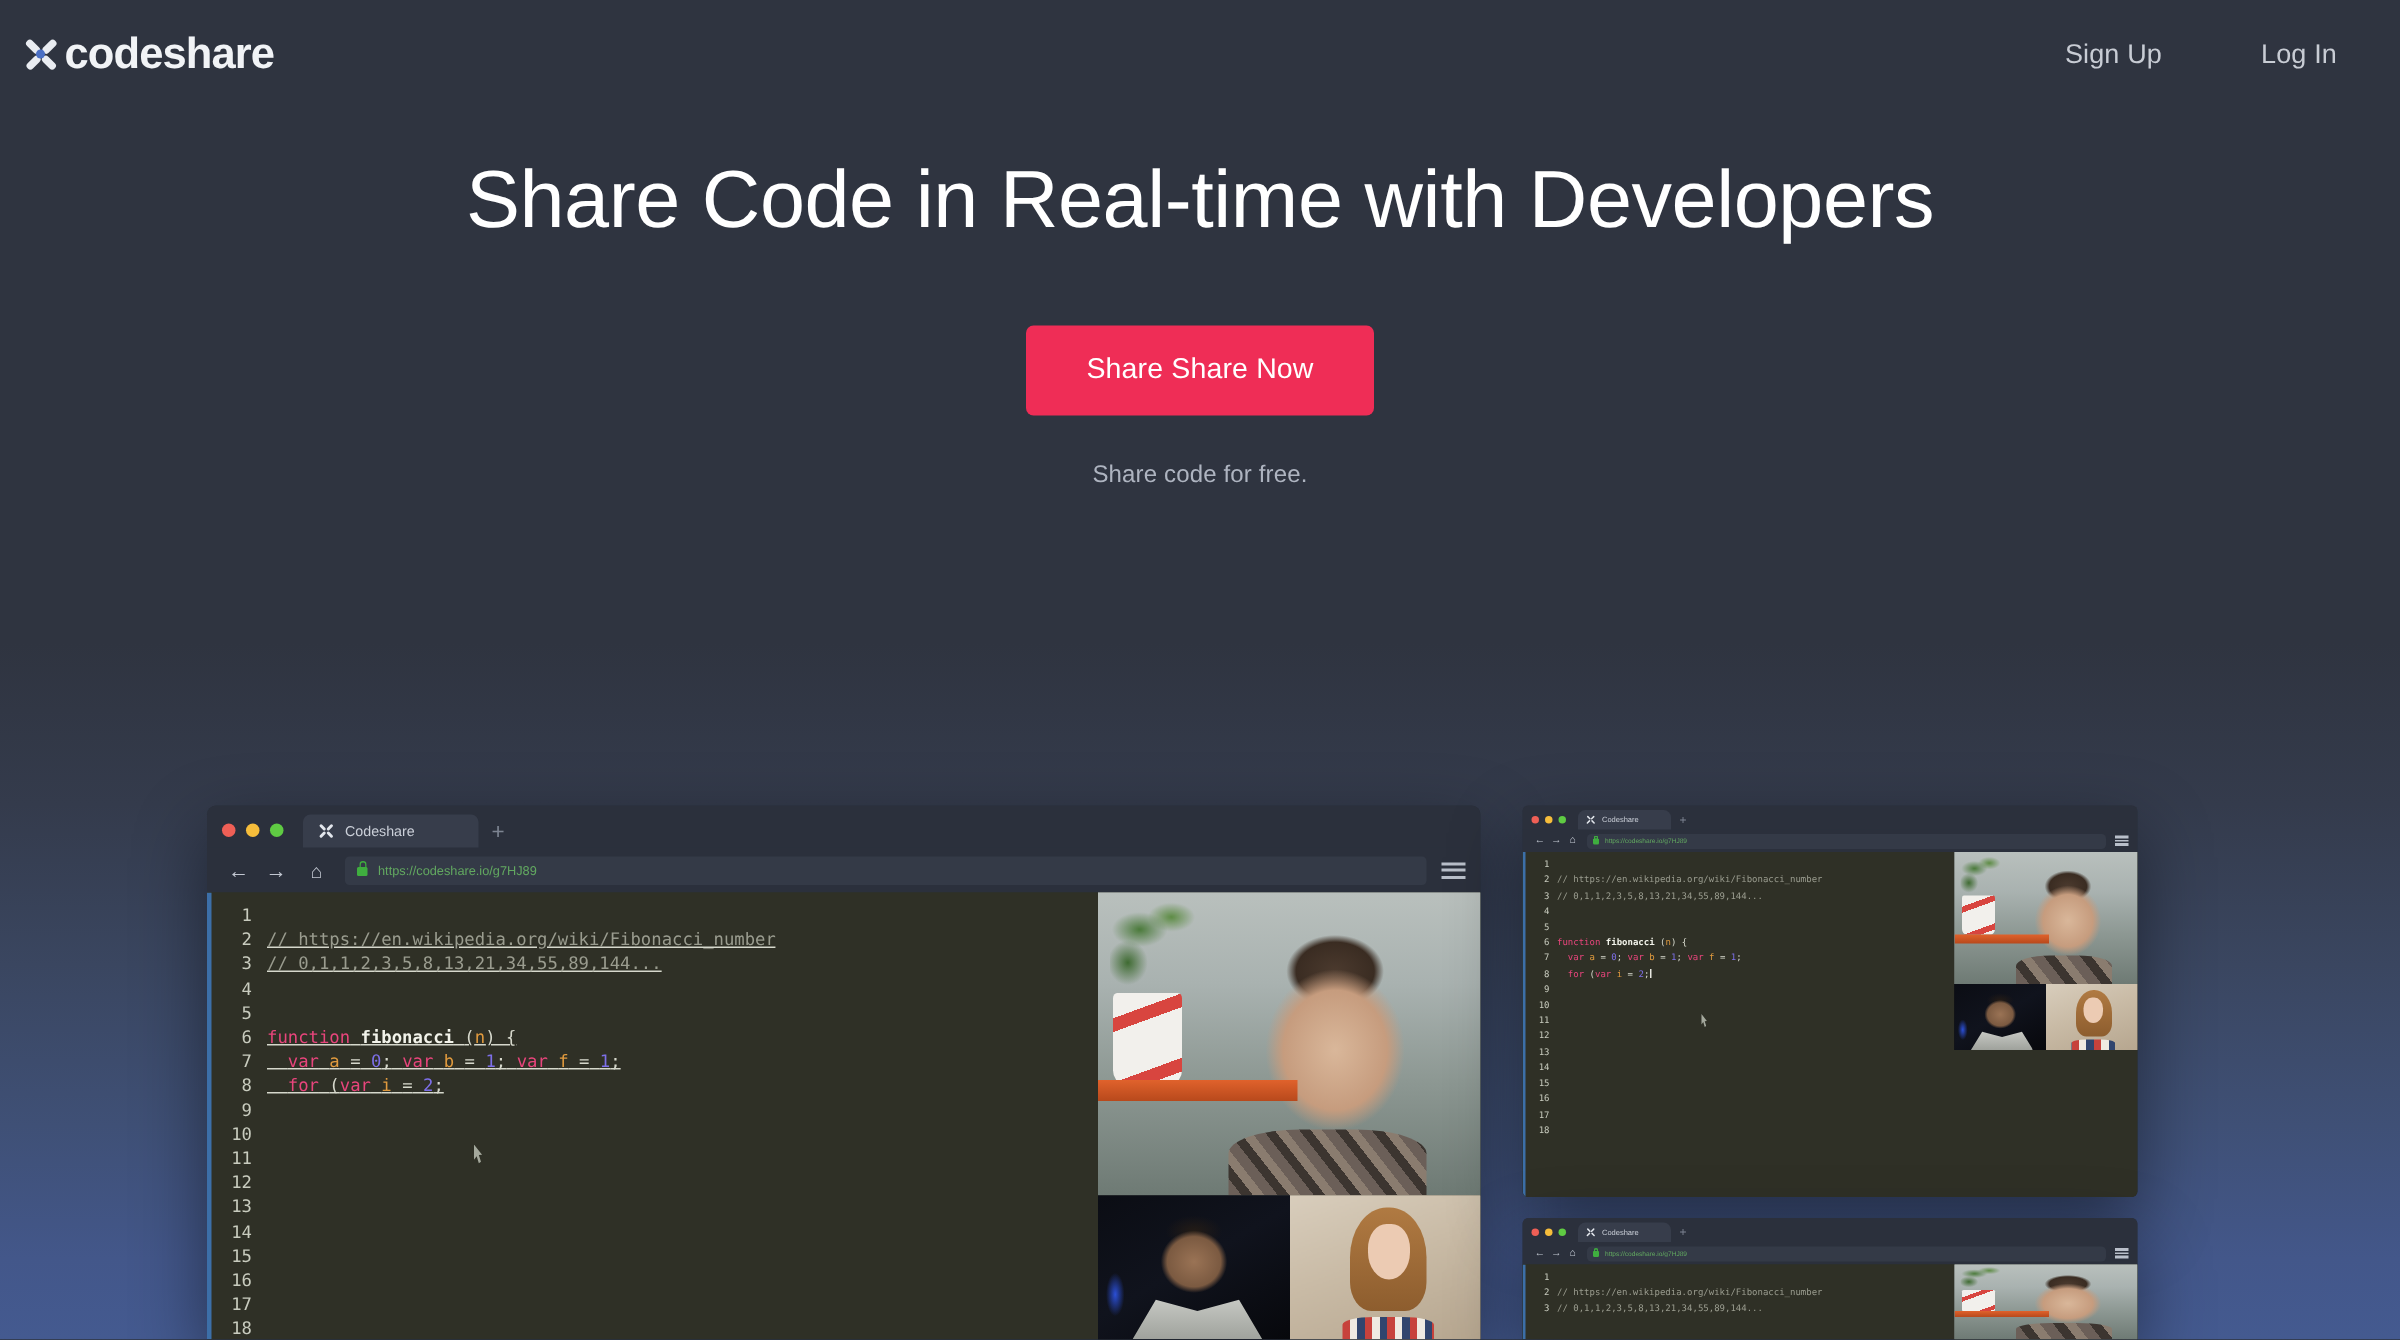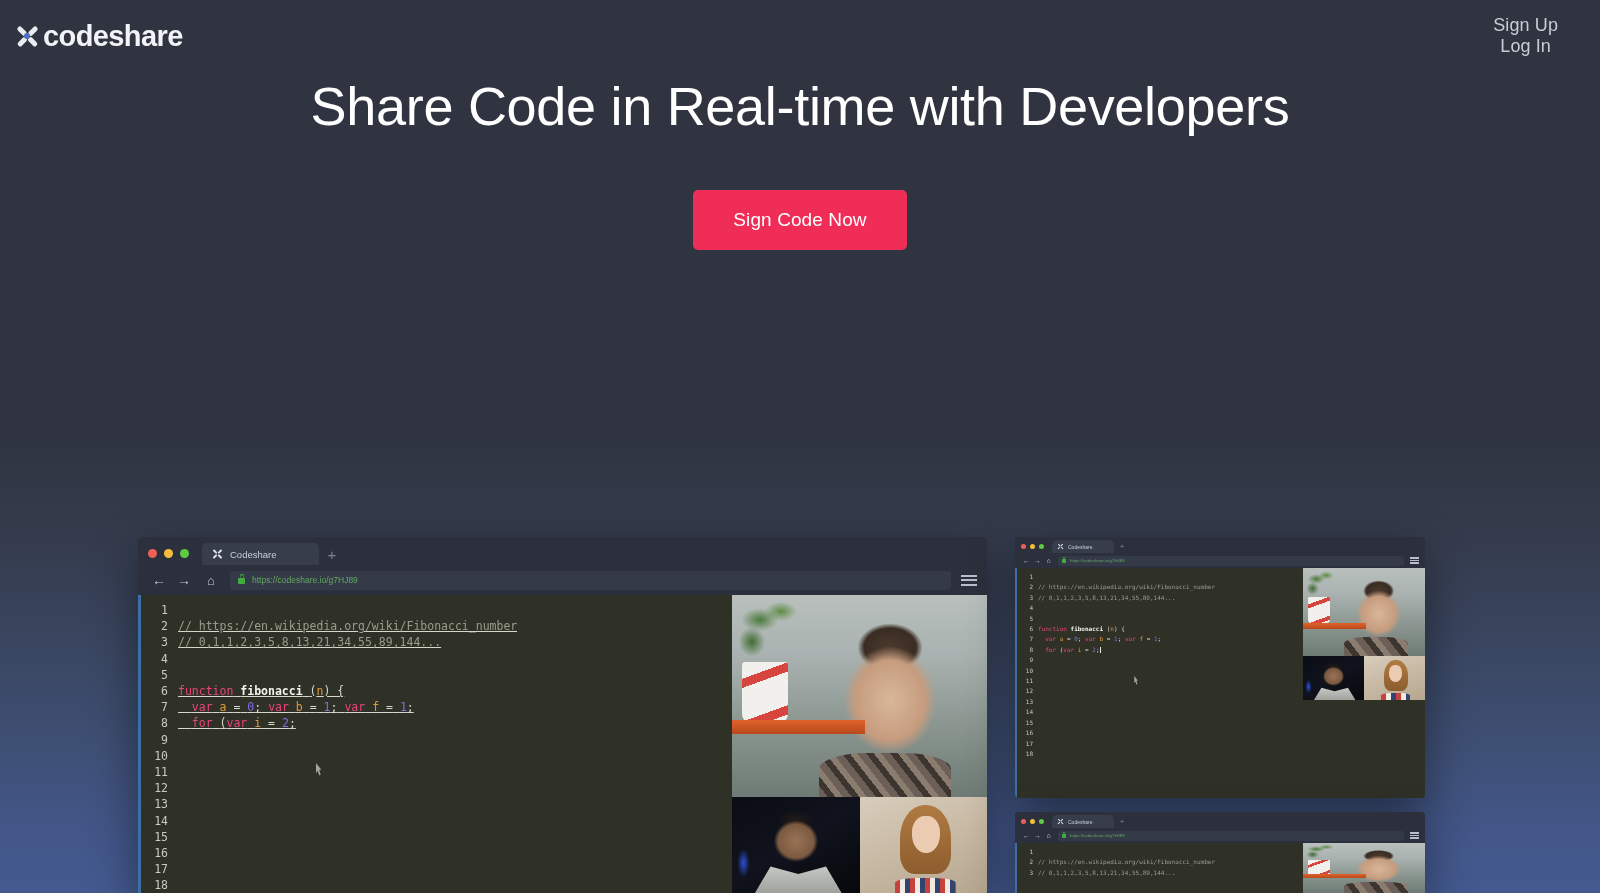--- a/index.html
+++ b/index.html
@@ -40,30 +40,30 @@
   .logo-mark .b2 { transform:rotate(-45deg) translate(-7.5px,0); }
   .logo-mark .b3 { transform:rotate(45deg) translate(7.5px,0); }
   .logo-mark .b4 { transform:rotate(-45deg) translate(7.5px,0); }
   .logo-mark .dot {
     position:absolute; width:6.5px; height:6.5px; border-radius:50%;
     background:#4a6fc4; top:9.8px; left:9.8px;
   }
   #logo-text {
     font-size:29px; font-weight:bold; color:#f1f3f6; letter-spacing:-0.6px;
   }
-  #nav { margin-left:auto; display:flex; align-items:center; margin-right:42px;flex-direction:column; }
+  #nav { margin-left:auto; display:flex; align-items:center; margin-right:42px; }
   .nav-link {
     font-size:18px; color:#c8ccd4; margin-left:66px; cursor:pointer;
     text-decoration:none; letter-spacing:0.1px;
   }
 
   
   #hero { position:absolute; top:0; left:0; width:1600px; z-index:4; text-align:center; }
   #hero-title {
-    margin-top:76px; font-size:54px; font-weight:400; color:#ffffff;
+    margin-top:103px; font-size:54px; font-weight:400; color:#ffffff;
     letter-spacing:-0.3px; line-height:1.12;
   }
   #hero-sub {
     margin-top:36px; font-size:24px; font-weight:400; color:#dfe3ea;
     letter-spacing:0.1px;
   }
   #cta-wrap { margin-top:54px; }
   #cta-button {
     display:inline-block; background:#ef2d56; color:#ffffff;
     font-size:19px; padding:19px 40px; border-radius:5px; border:none;
@@ -222,22 +222,23 @@
   </div>
   <div id="nav">
     <a class="nav-link">Sign Up</a>
     <a class="nav-link">Log In</a>
   </div>
 </div>
 
 <div id="hero">
   <h1 id="hero-title">Share Code in Real-time with Developers</h1>
   <div id="cta-wrap">
-    <button id="cta-button">Sign Code Now</button>
-  </div>
+    <button id="cta-button">Share Share Now</button>
+  </div>
+  <p id="cta-sub">Share code for free.</p>
 </div>
 
 <div class="mock" id="mock-main" style="left:138px; top:537px; width:849px; height:356px; border-radius:6px 6px 0 0;">
 
   <div class="mock-tabbar" style="height:28px; padding-left:10px;">
     <div class="mock-lights" style="gap:7px; padding-bottom:7px;">
       <span class="light l-red" style="width:9px;height:9px;"></span>
       <span class="light l-yellow" style="width:9px;height:9px;"></span>
       <span class="light l-green" style="width:9px;height:9px;"></span>
     </div>

